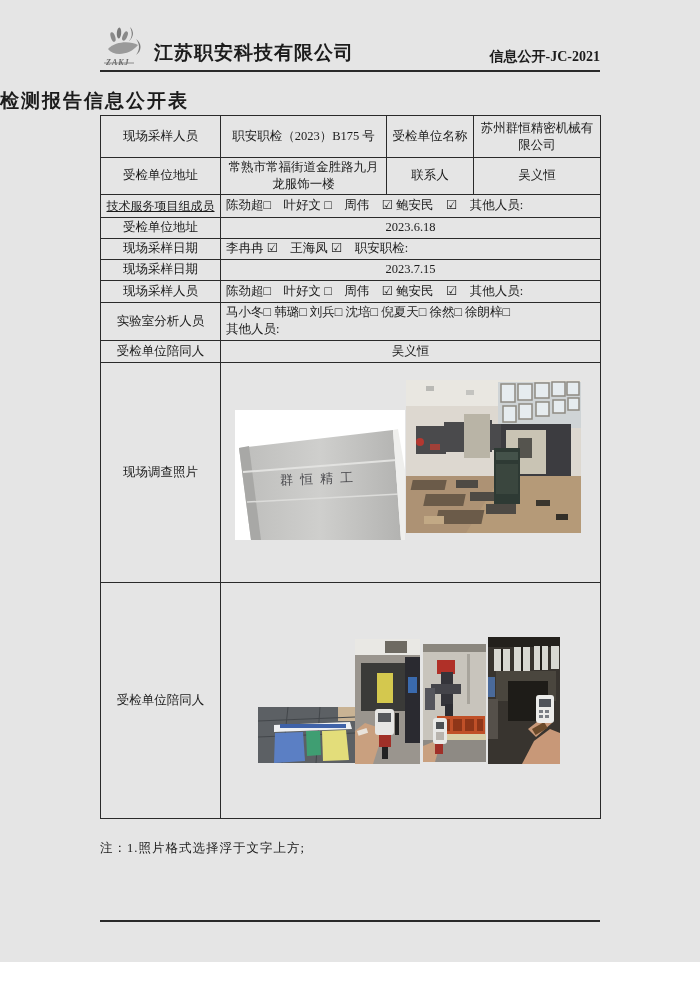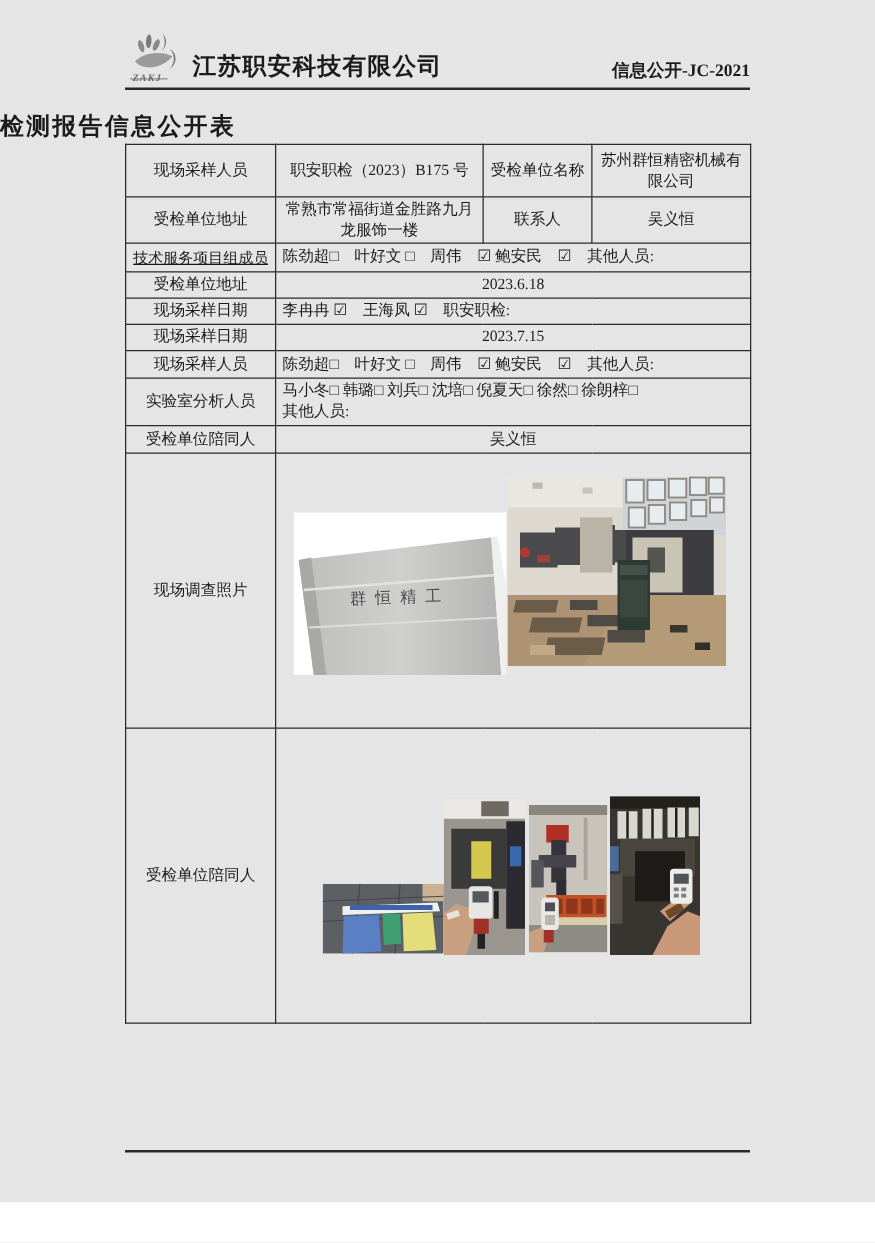--- a/index.html
+++ b/index.html
@@ -288,16 +288,17 @@
                   <rect x="51" y="78" width="4" height="3"></rect>
                   <rect x="57" y="78" width="4" height="3"></rect>
             </g>
           </svg>
         </div>
       </td>
     </tr>
   </tbody>
     </table>
 
+  <div class="note">注：1.照片格式选择浮于文字上方;</div>
 
   <div class="footline"></div>
 
 </div>
 
 </body></html>

